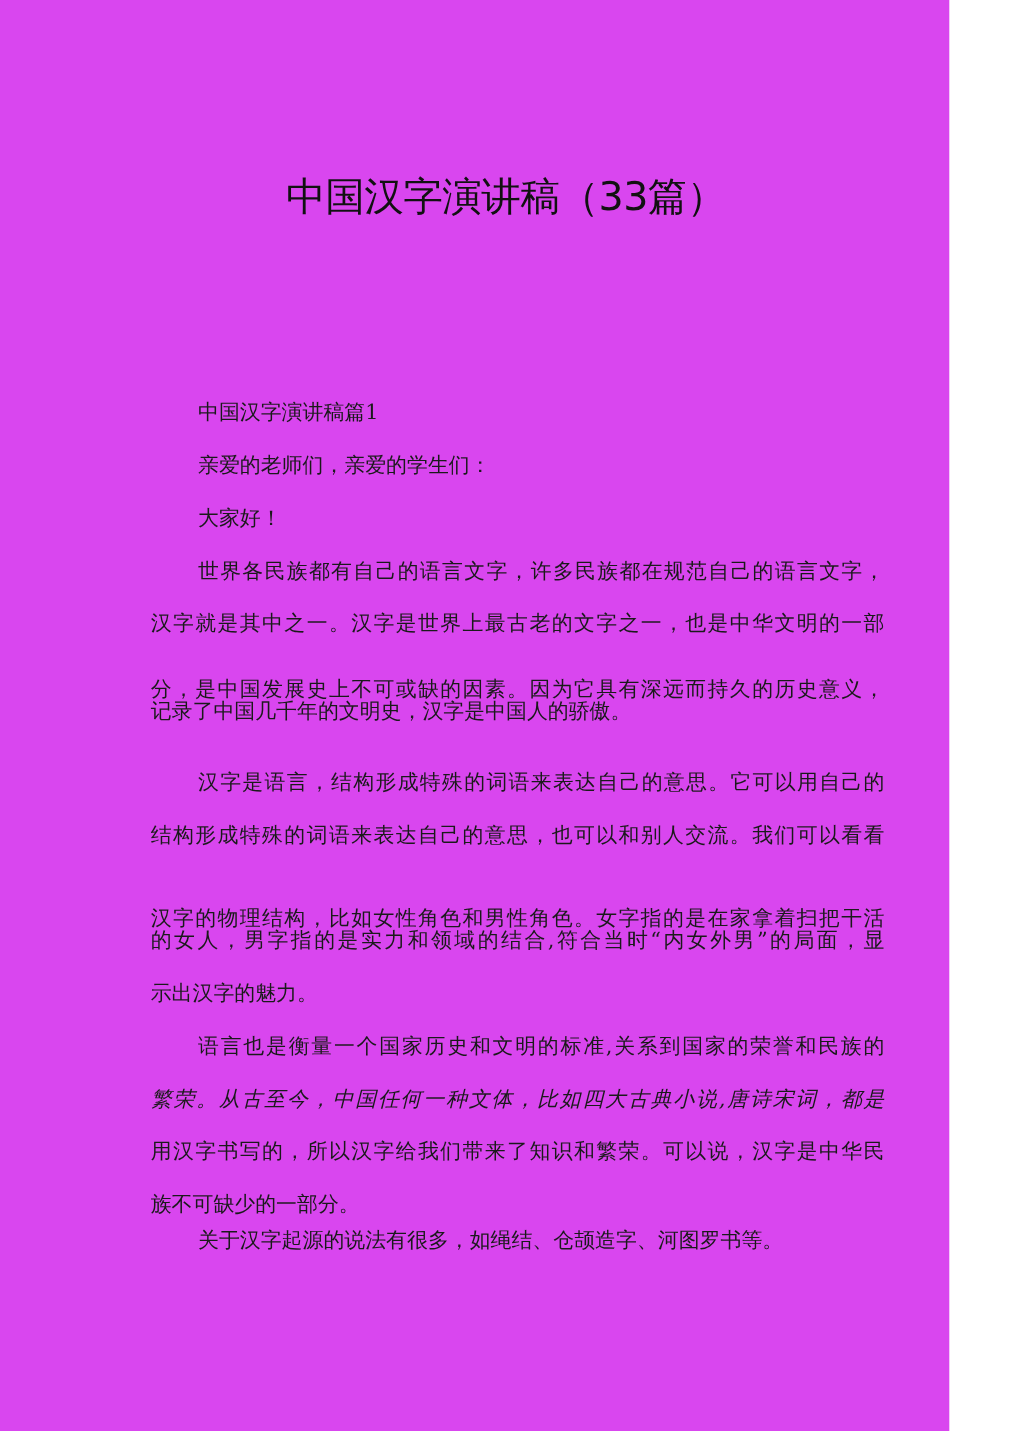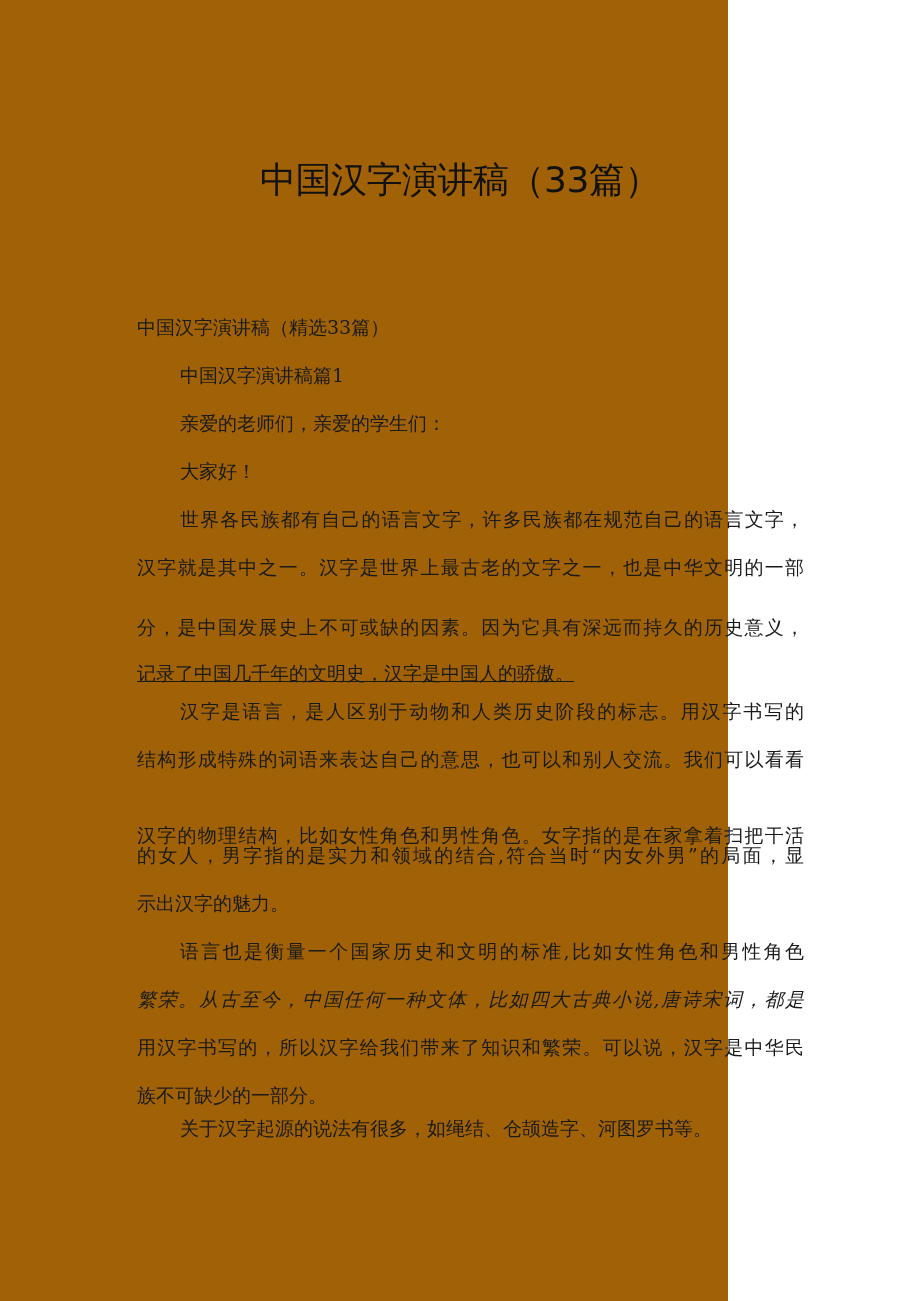--- a/index.html
+++ b/index.html
@@ -11,23 +11,23 @@
       width: 920px;
       height: 1301px;
       position: relative;
       overflow: hidden;
       font-family: "DejaVu Serif", "Liberation Serif", serif;
       color: #111111;
     }
     .page {
       position: absolute;
       left: 0; top: 0;
-      width: 728px;
+      width: 863px;
       height: 1301px;
-      background: #a16207;
+      background: #d946ef;
     }
     .doc-title {
       position: absolute;
       left: 0;
       top: 156px;
       width: 920px;
       text-align: center;
       font-family: "DejaVu Sans", "Liberation Sans", sans-serif;
       font-size: 36px;
       line-height: 48px;
@@ -50,45 +50,44 @@
     }
     .indent.just { width: 624px; }
   </style>
 </head>
 <body>
 
 <div class="page">
 
   <div class="doc-title">中国汉字演讲稿（33篇）</div>
 
-  <div class="line" style="top:314px;">中国汉字演讲稿（精选33篇）</div>
 
   <div class="line indent" style="top:362px;">中国汉字演讲稿篇1</div>
 
   <div class="line indent" style="top:410px;text-align:right;">亲爱的老师们，亲爱的学生们：</div>
 
   <div class="line indent" style="top:458px;">大家好！</div>
 
   <div>
     <div class="line indent just" style="top:506px;">世界各民族都有自己的语言文字，许多民族都在规范自己的语言文字，</div>
     <div class="line just" style="top:554px;">汉字就是其中之一。汉字是世界上最古老的文字之一，也是中华文明的一部</div>
     <div class="line just" style="top:614px;">分，是中国发展史上不可或缺的因素。因为它具有深远而持久的历史意义，</div>
-    <div class="line" style="top:660px;text-decoration:underline;">记录了中国几千年的文明史，汉字是中国人的骄傲。</div>
+    <div class="line" style="top:634px;">记录了中国几千年的文明史，汉字是中国人的骄傲。</div>
   </div>
 
   <div>
-    <div class="line indent just" style="top:698px;">汉字是语言，是人区别于动物和人类历史阶段的标志。用汉字书写的</div>
+    <div class="line indent just" style="top:698px;">汉字是语言，结构形成特殊的词语来表达自己的意思。它可以用自己的</div>
     <div class="line just" style="top:746px;">结构形成特殊的词语来表达自己的意思，也可以和别人交流。我们可以看看</div>
     <div class="line just" style="top:794px;margin-top:28px;">汉字的物理结构，比如女性角色和男性角色。女字指的是在家拿着扫把干活</div>
     <div class="line just" style="top:842px;">的女人，男字指的是实力和领域的结合,符合当时“内女外男”的局面，显</div>
     <div class="line" style="top:890px;">示出汉字的魅力。</div>
   </div>
 
   <div>
-    <div class="line indent just" style="top:938px;">语言也是衡量一个国家历史和文明的标准,比如女性角色和男性角色</div>
+    <div class="line indent just" style="top:938px;">语言也是衡量一个国家历史和文明的标准,关系到国家的荣誉和民族的</div>
     <div class="line just" style="top:986px;font-style:italic;">繁荣。从古至今，中国任何一种文体，比如四大古典小说,唐诗宋词，都是</div>
     <div class="line just" style="top:1034px;">用汉字书写的，所以汉字给我们带来了知识和繁荣。可以说，汉字是中华民</div>
     <div class="line" style="top:1082px;">族不可缺少的一部分。</div>
   </div>
 
   <div>
     <div class="line indent" style="top:1115px;">关于汉字起源的说法有很多，如绳结、仓颉造字、河图罗书等。</div>
   </div>
 
 </div>

